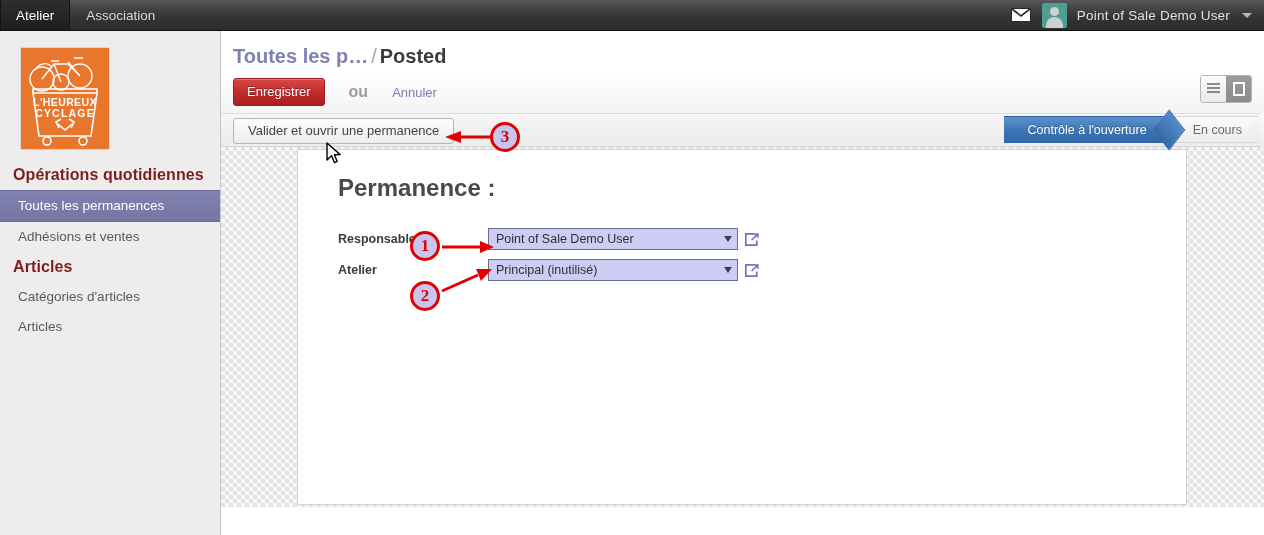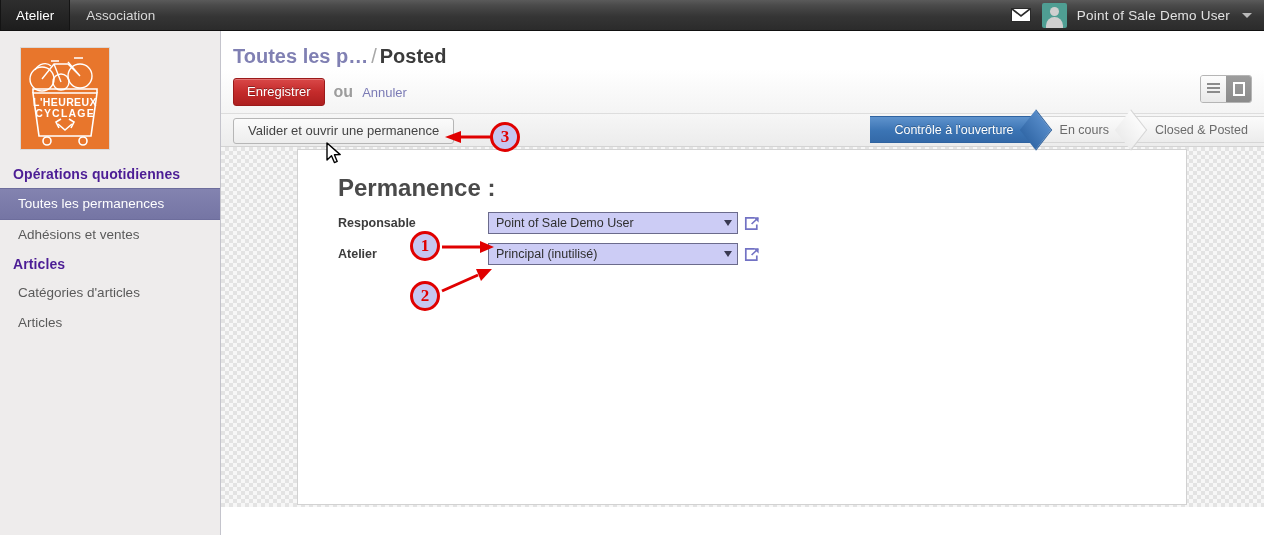--- a/index.html
+++ b/index.html
@@ -113,22 +113,22 @@
   .logo {
     width: 90px; height: 103px;
     background: #e8762c;
     border: 1px solid #d9d9d9;
     box-sizing: border-box;
     position: relative;
     overflow: hidden;
   }
   .sidebar-section {
     font-weight: bold;
-    color: #4c1d95;
-    font-size: 14px;
+    color: #7f1d1d;
+    font-size: 16px;
     padding: 6px 0 6px 13px;
     letter-spacing: .1px;
   }
   .sidebar-item {
     padding: 7px 0 7px 18px;
     font-size: 13.5px;
     color: #5a5a5a;
     cursor: pointer;
     line-height: 16px;
   }
@@ -157,21 +157,21 @@
   }
   .crumb-link { color: #8080b3; cursor: pointer; }
   .crumb-sep { color: #a8a8a8; font-weight: normal; padding: 0 3px; }
   .crumb-current { color: #3b3b3b; }
 
   .action-bar {
     position: relative;
     padding: 9px 12px 7px 12px;
     display: flex;
     align-items: center;
-    gap: 9px;
+    gap: 24px;
     background: linear-gradient(to bottom, #ffffff, #f4f4f4);
   }
   .btn-save {
     background: linear-gradient(to bottom, #d94848 0%, #c42b2b 50%, #ad1f1f 100%);
     border: 1px solid #9b1a1a;
     border-radius: 3px;
     color: #ffffff;
     font-size: 13px;
     padding: 5px 13px 6px 13px;
     cursor: pointer;
@@ -299,21 +299,21 @@
     width: 890px; height: 356px;
     background: #ffffff;
     border: 1px solid #d2d2d2;
     box-sizing: border-box;
     padding: 20px 24px;
   }
   .sheet-title {
     font-size: 24px;
     font-weight: bold;
     color: #4a4a4a;
-    margin: 4px 0 6px 16px;
+    margin: 4px 0 22px 16px;
   }
   .form-grid {
     margin-left: 16px;
   }
   .form-row {
     display: flex;
     align-items: center;
     height: 30px;
     margin-bottom: 1px;
   }
@@ -469,21 +469,20 @@
         </div>
       </div>
     </div>
 
     <div class="second-bar">
       <button class="btn-validate">Valider et ouvrir une permanence</button>
 
       <div class="statusbar">
         <div class="step active">Contrôle à l'ouverture</div>
         <div class="step">En cours</div>
-        <div class="step last">Closed &amp; Posted</div>
       </div>
     </div>
 
     <div class="sheet-area">
       <div class="sheet">
         <div class="sheet-title">Permanence :</div>
 
         <div class="form-grid">
 
           <div class="form-row">

